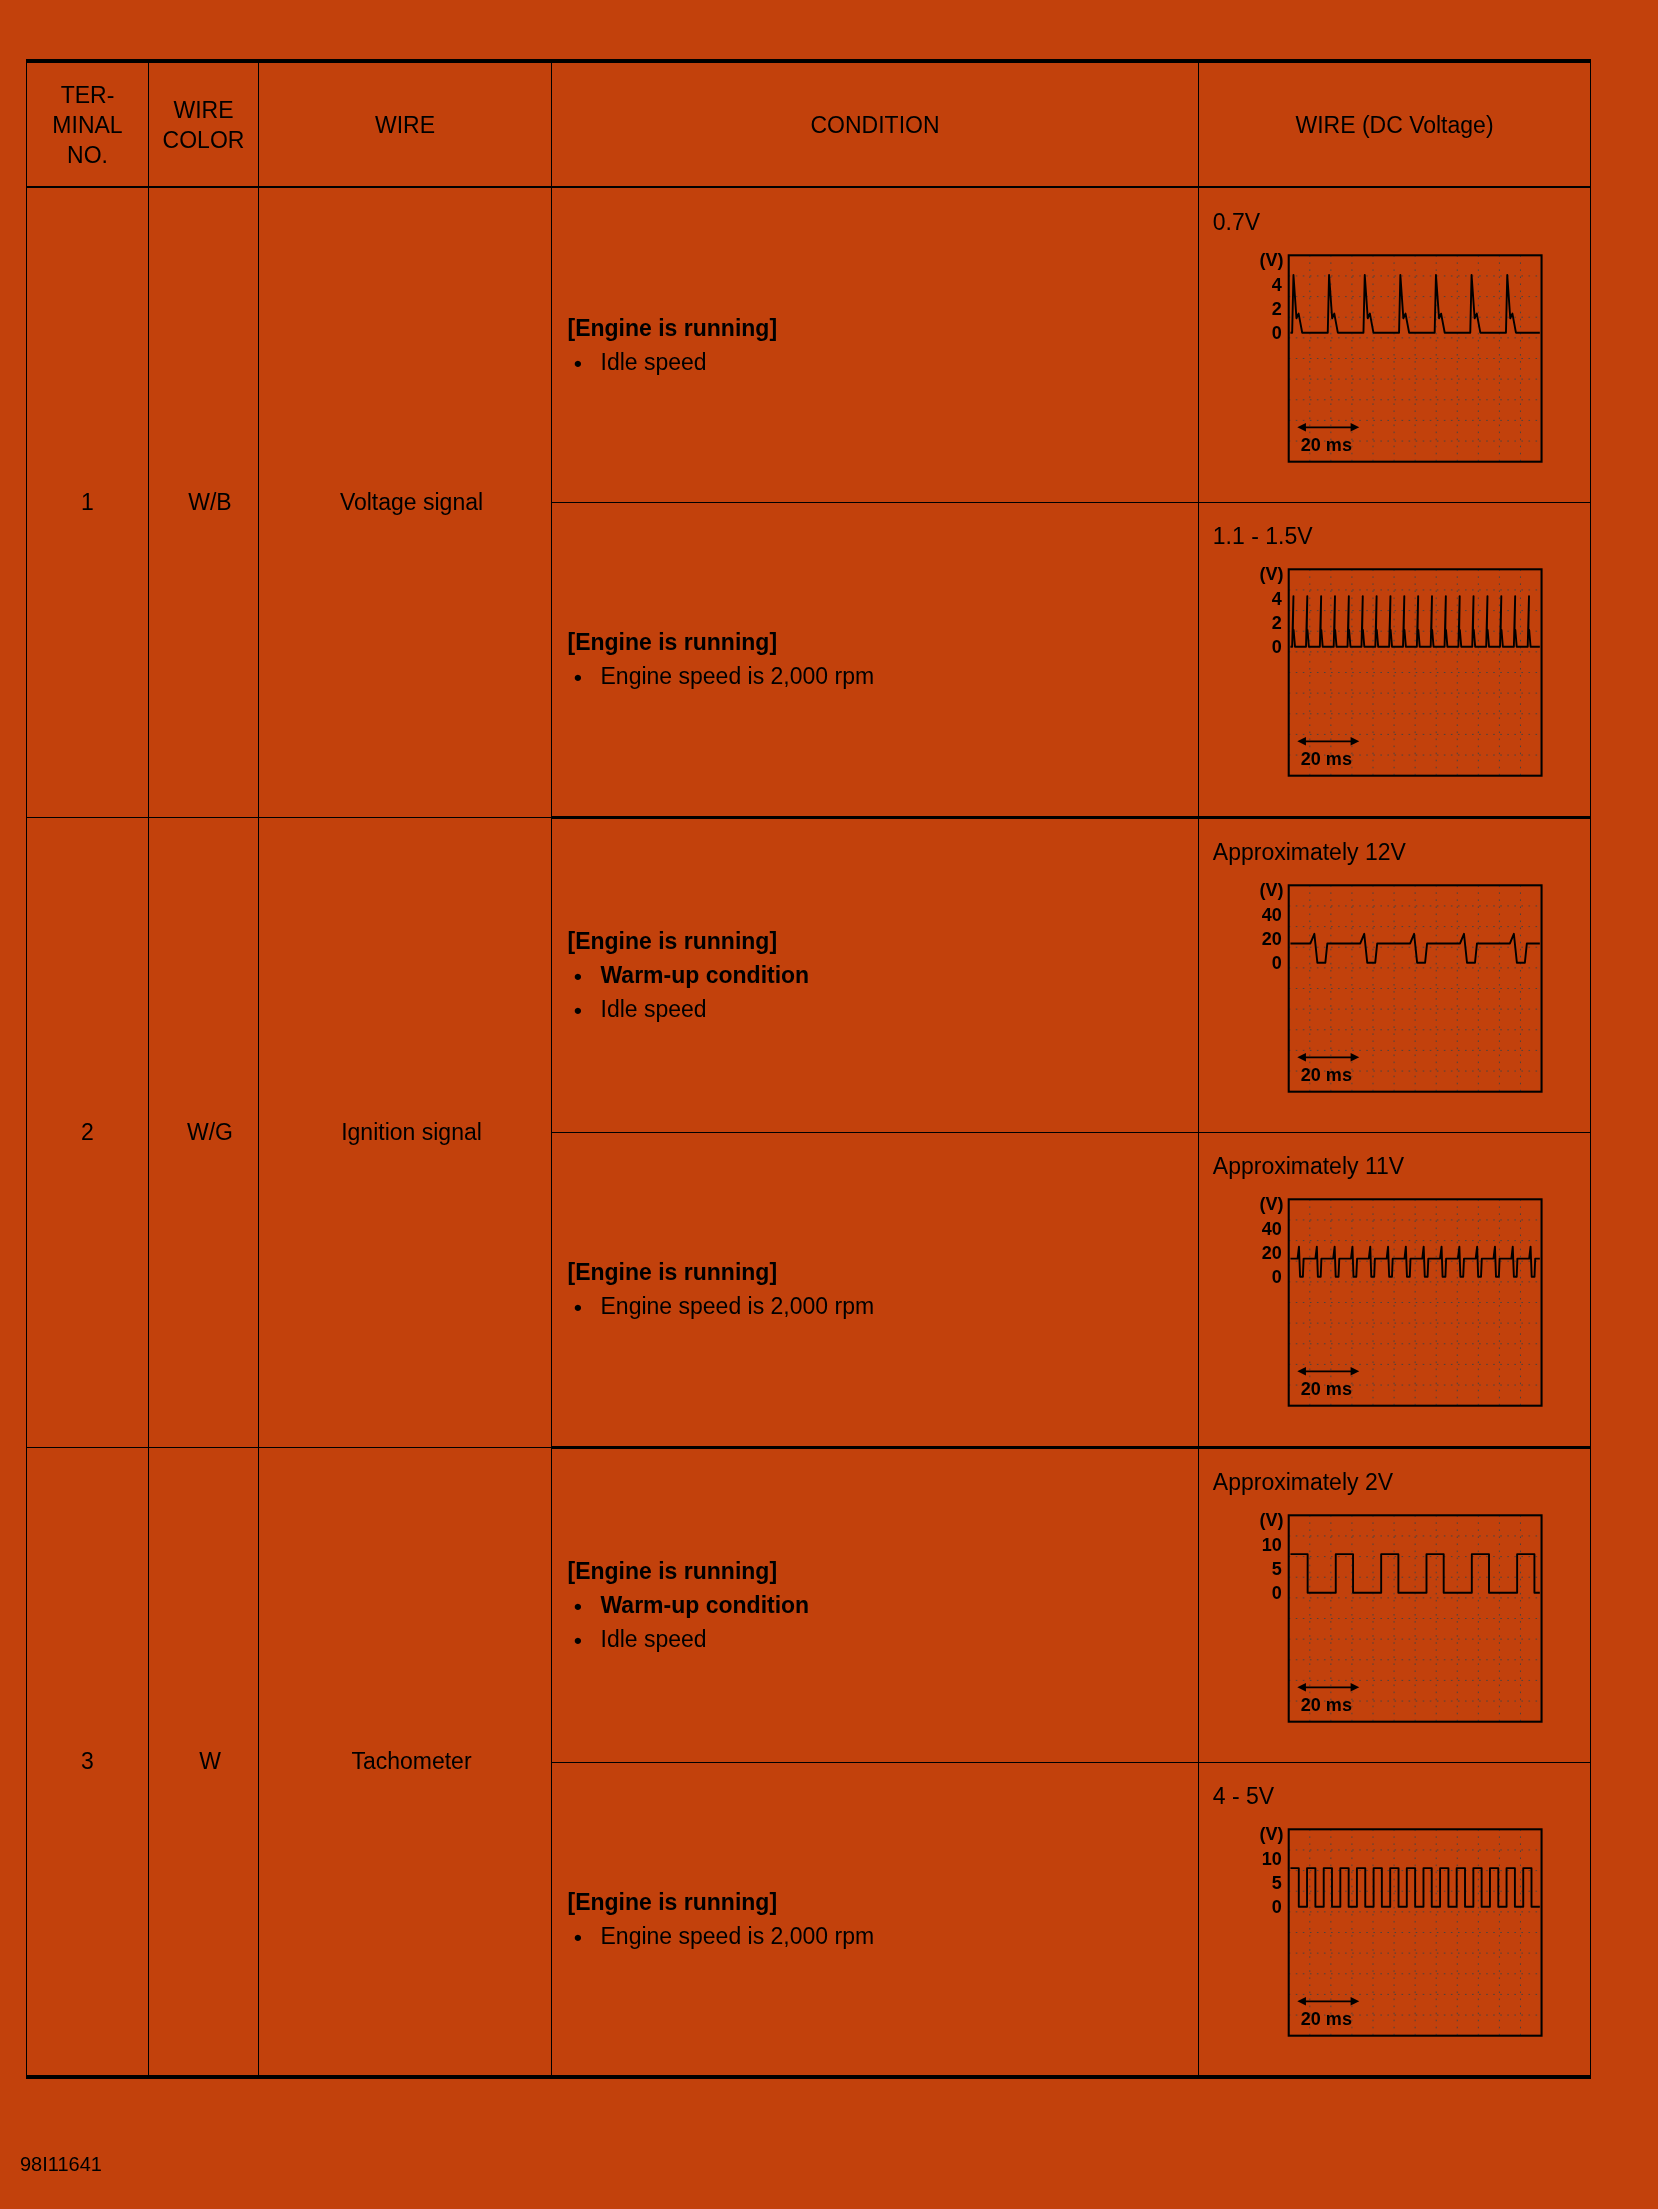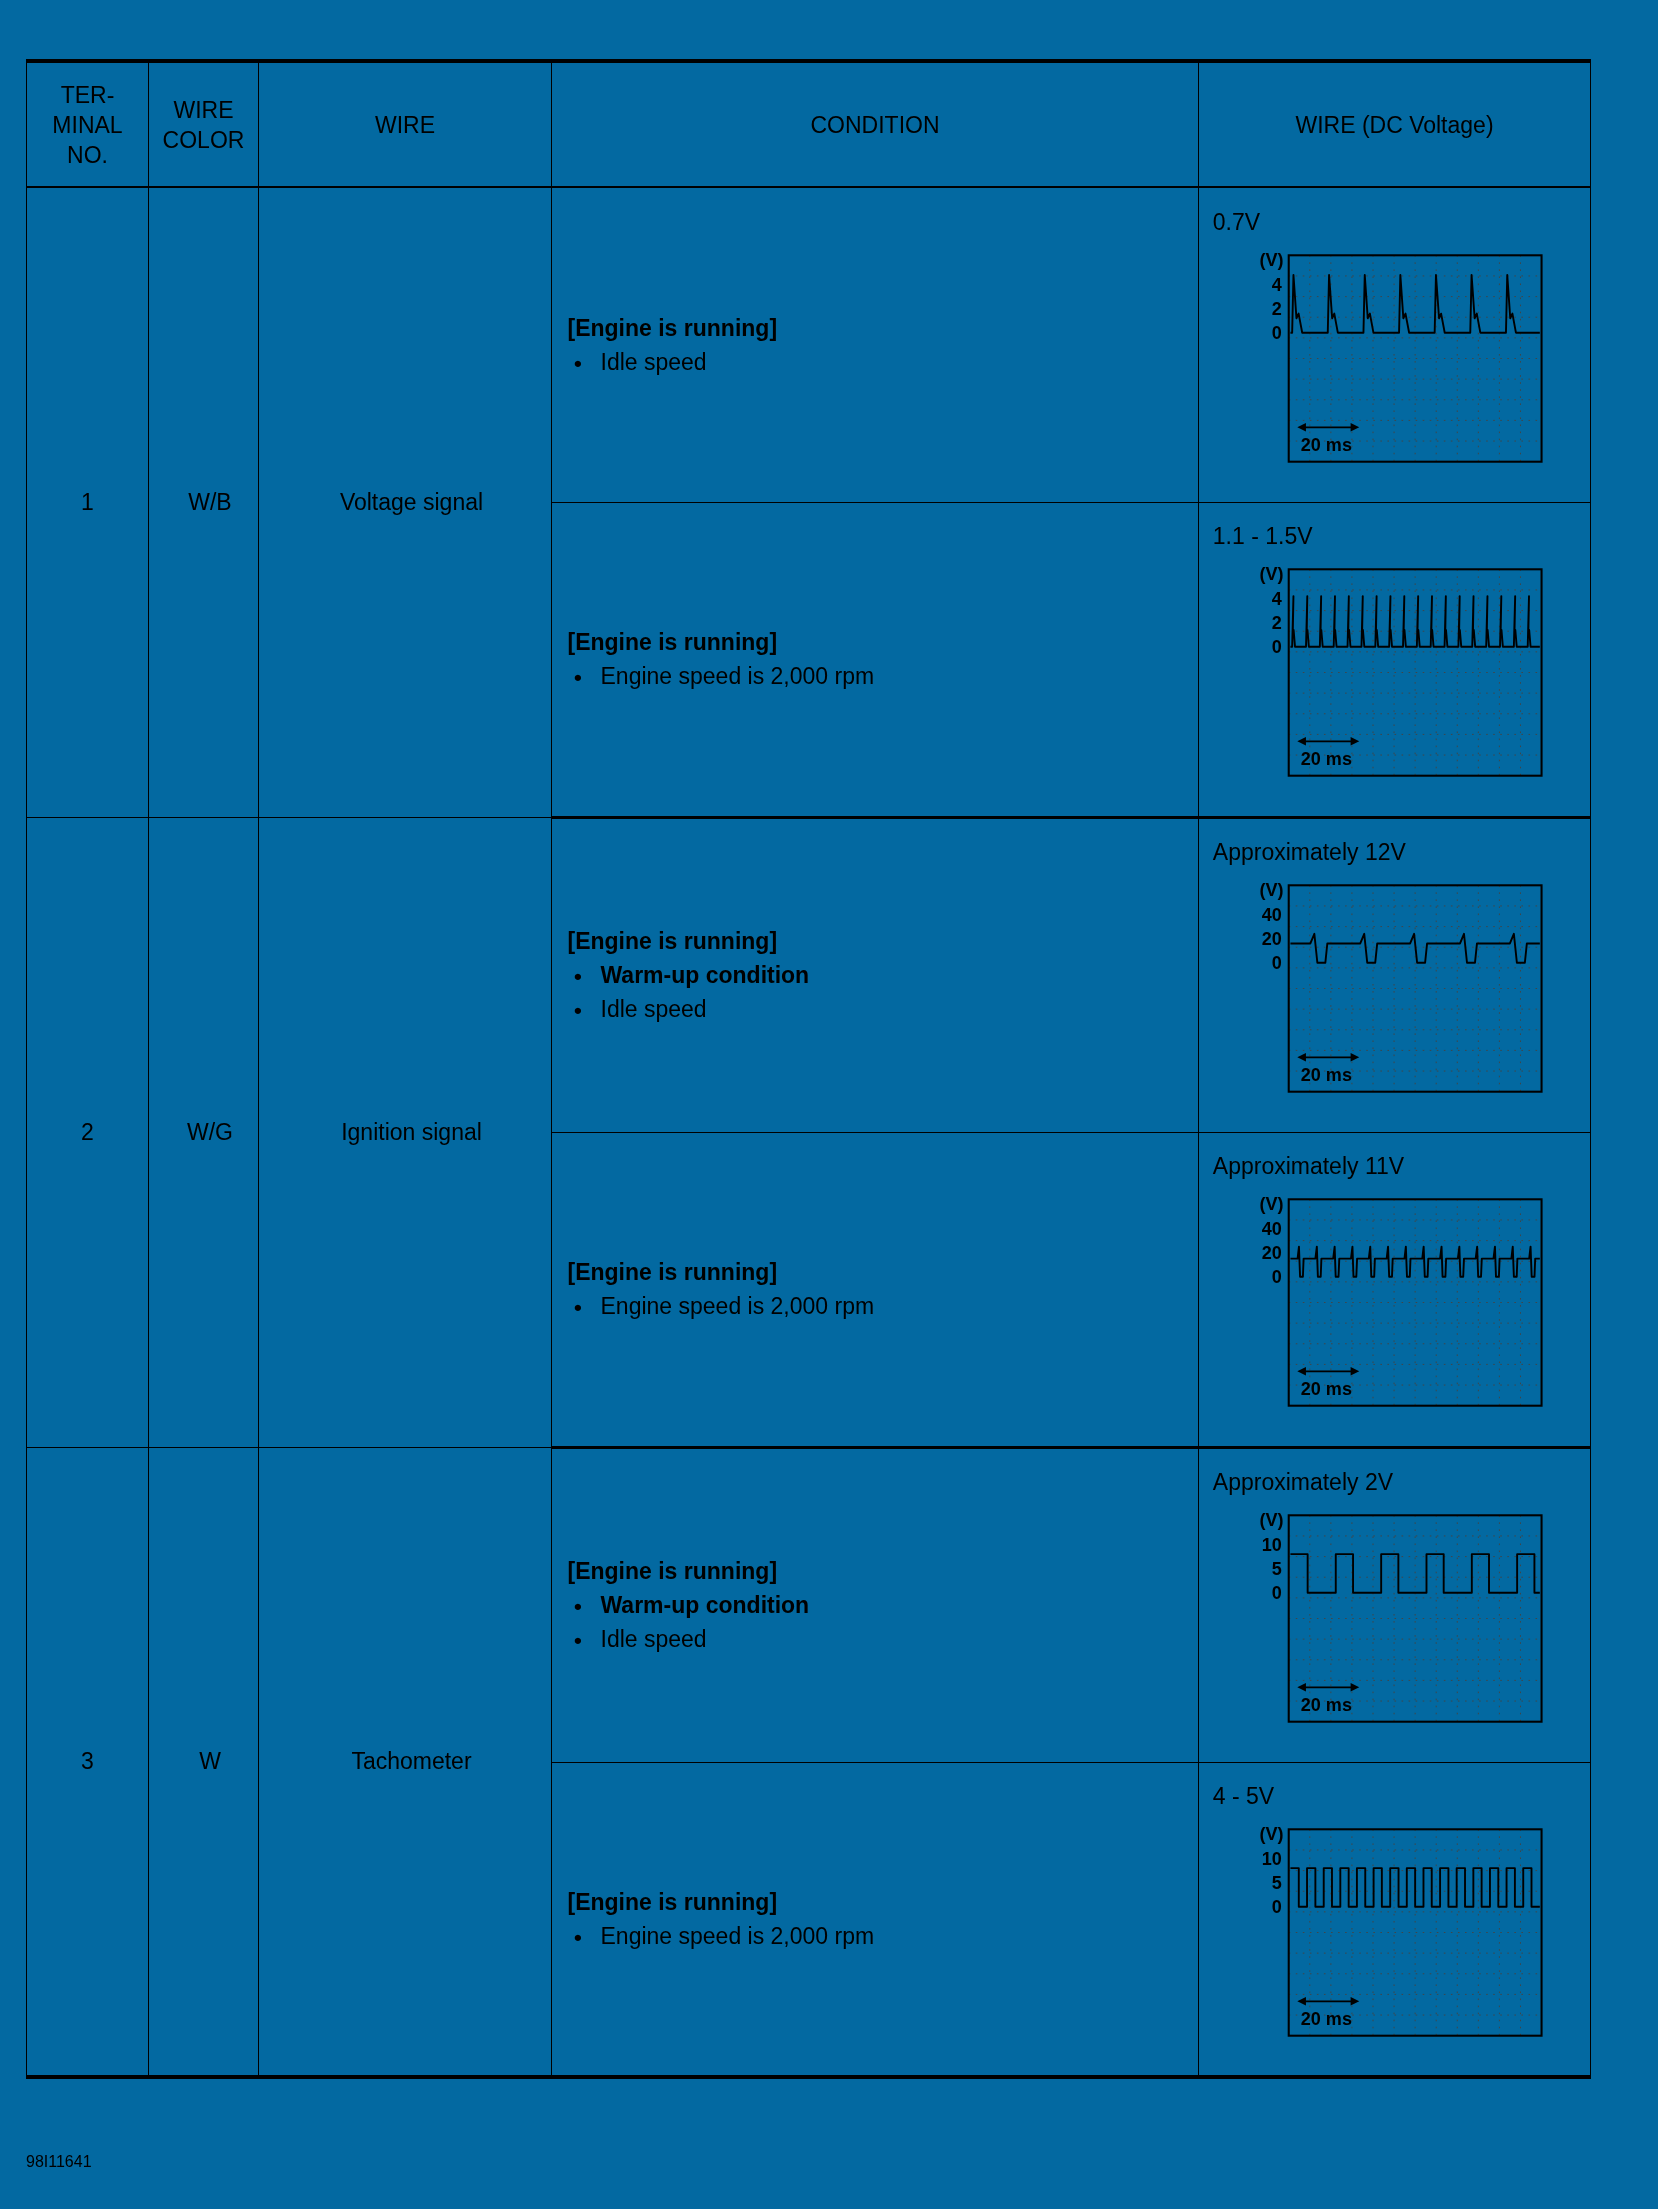--- a/index.html
+++ b/index.html
@@ -2,21 +2,21 @@
 <html style="font-size:13.8px"><head>
 <meta charset="utf-8">
 <title></title>
 <style>
   *{box-sizing:border-box;margin:0;padding:0}
   html,body{background:#fff}
   body{
     width:1659px;height:2209px;position:relative;
     font-family:"Liberation Sans","DejaVu Sans",sans-serif;color:#000;
   }
-  .sheet{position:absolute;inset:0;background:#0369a1}
+  .sheet{position:absolute;inset:0;background:#c2410c}
 
   table.spec{
     position:absolute;left:26px;top:59px;width:1564px;
     border-collapse:collapse;table-layout:fixed;
     border-top:4.3px solid #000;border-bottom:4.3px solid #000;
     border-left:1.7px solid #000;border-right:1.7px solid #000;
   }
   th,td{border:1.7px solid #000;font-size:23px;font-weight:400;vertical-align:middle}
   thead tr{height:126px}
   thead th{border-bottom:2.6px solid #000;text-align:center;white-space:pre-line;line-height:30px}
@@ -30,21 +30,21 @@
   .cond-title{font-weight:700;line-height:34px}
   ul.bullets{list-style:none}
   ul.bullets li{position:relative;padding-left:33px;line-height:34px}
   ul.bullets li::before{content:"\25CF";position:absolute;left:6px;top:0.9px;font-size:14.6px}
   ul.bullets li.b{font-weight:700}
 
   td.c-data{vertical-align:top;padding:20.6px 0 0 13.8px}
   .dlabel{line-height:27.5px;margin-bottom:13.8px}
   svg.scope{display:block;margin-left:31px;width:301px;height:217px}
 
-  .footer-code{position:absolute;left:26px;top:2153px;font-size:16px}
+  .footer-code{position:absolute;left:20px;top:2153px;font-size:20px}
 </style>
 </head>
 <body>
 
 <div class="sheet">
 
   <table class="spec">
     <colgroup>
       <col style="width:122px">
         <col style="width:110px">

